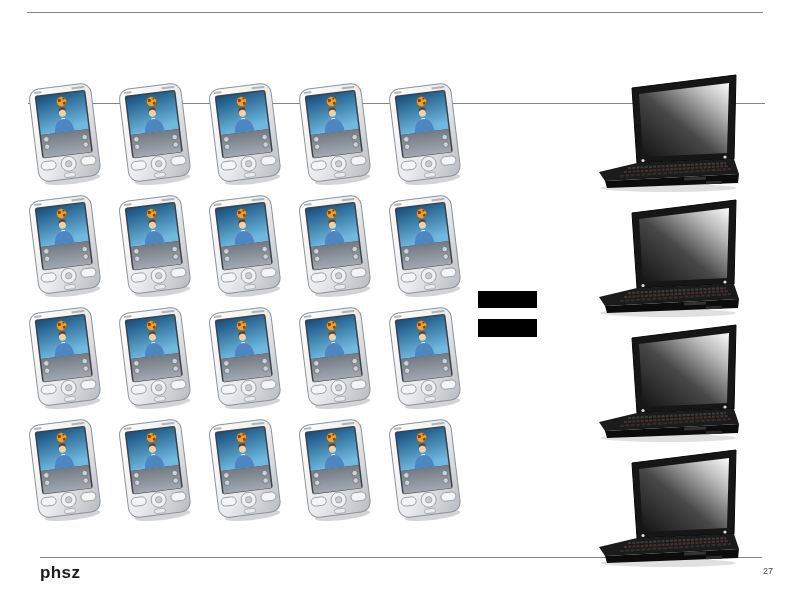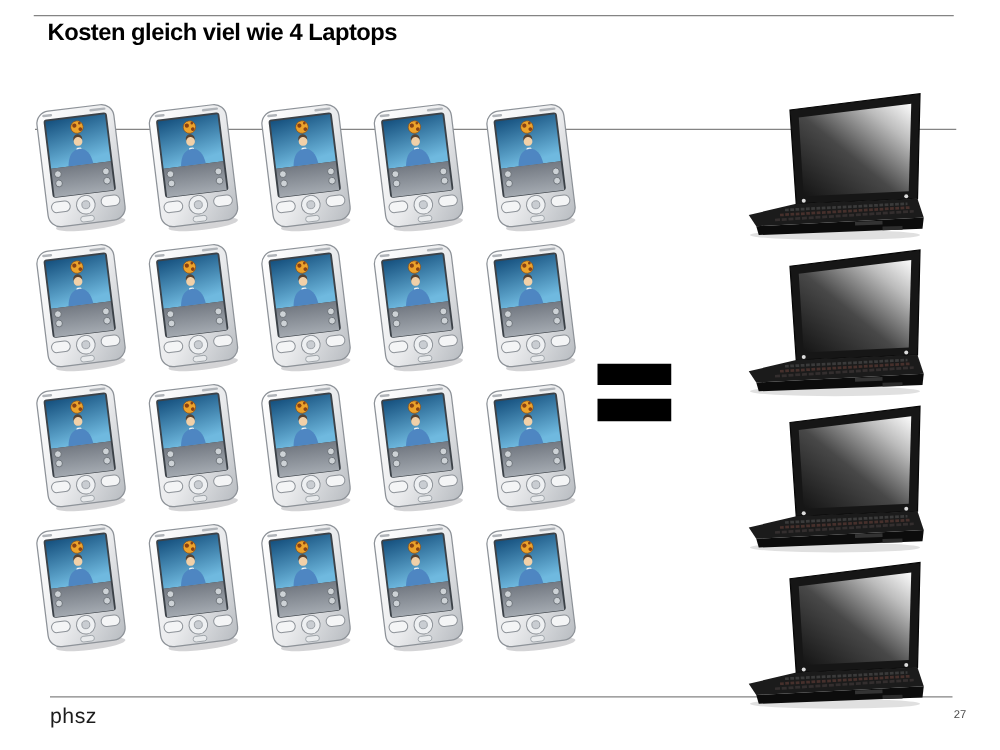--- a/index.html
+++ b/index.html
@@ -17,34 +17,33 @@
     white-space:nowrap; z-index:3;
   }
   #pda-grid, #laptop-col { position:absolute; left:0; top:0; width:800px; height:600px; z-index:2; pointer-events:none; }
   .pda-icon    { position:absolute; width:86px;  height:104px; }
   .laptop-icon { position:absolute; width:160px; height:122px; }
   .equals { position:absolute; left:478px; top:291px; width:59px; z-index:2; }
   .equals .bar  { width:59px; background:var(--equals-color,#000); }
   .equals .bar-top    { height:17px; }
   .equals .bar-bottom { height:18px; margin-top:11px; }
   .logo {
-    position:absolute; left:40px; top:563px; font-size:17px; font-weight:normal;
+    position:absolute; left:40px; top:563px; font-size:17px; font-weight:bold;
     letter-spacing:0.4px; color:#1c1c1c; z-index:3;
   }
   .page-num {
     position:absolute; left:756px; top:566px; width:24px; text-align:center;
     font-size:9px; color:#4a4a4a; z-index:3;
   }
 </style>
 </head>
 <body>
 
 <div class="slide">
   <div class="rule top-rule"></div>
-  <h1 class="title">Kosten gleich viel wie 4 Laptops</h1>
   <div class="rule mid-rule"></div>
 
   <div id="pda-grid">
       <svg class="pda-icon" viewBox="0 0 86 104" xmlns="http://www.w3.org/2000/svg" style="left: 22px; top: 82px;">
     <defs>
       <linearGradient id="pdaBody" x1="0" y1="0" x2="1" y2="1">
         <stop offset="0" stop-color="#ffffff"></stop>
         <stop offset="0.55" stop-color="#e9eaec"></stop>
         <stop offset="1" stop-color="#b7bbc0"></stop>
       </linearGradient>

